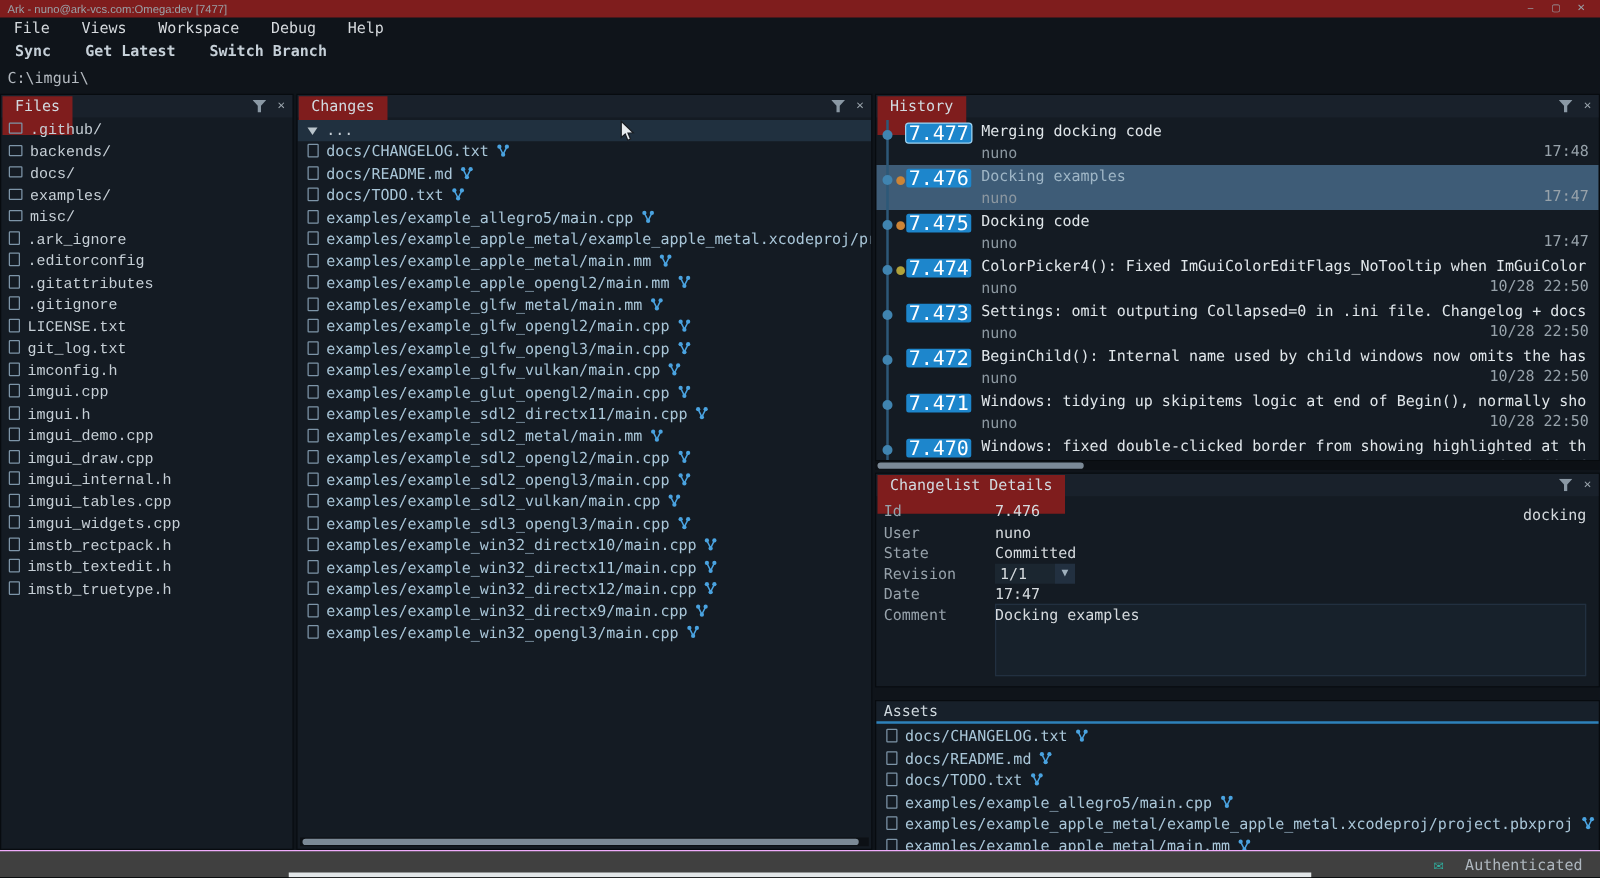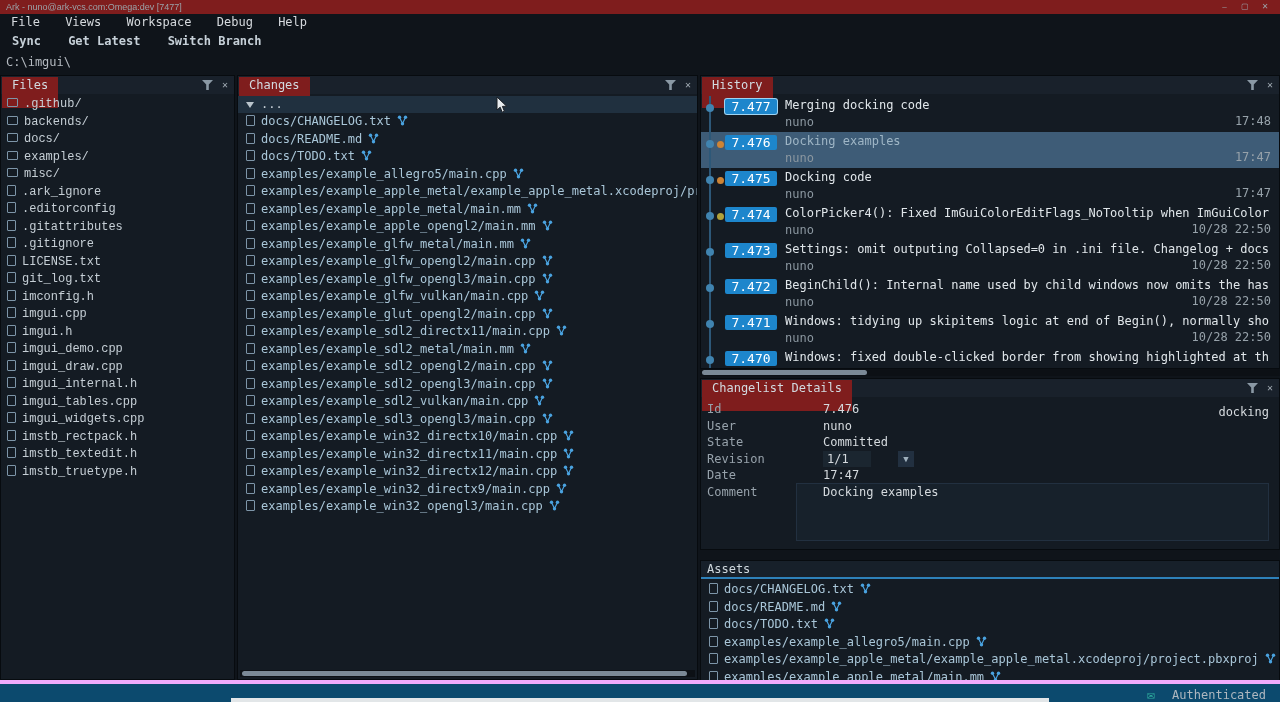--- a/index.html
+++ b/index.html
@@ -49,48 +49,48 @@
   .history-panel{left:700px;top:75px;width:580px;height:294px;}
   .h-list{position:absolute;left:0;top:18px;right:0;bottom:0;overflow:hidden;padding-top:2px;}
   .h-row{height:36px;position:relative;padding-left:84px;}
   .h-row .gline{position:absolute;left:8px;top:0;bottom:0;width:2px;background:#2d5878;}
   .h-row .node{position:absolute;left:5px;top:8px;width:8px;height:8px;border-radius:50%;background:#4084b0;}
   .h-row .node2{display:none;position:absolute;left:16px;top:9px;width:7px;height:7px;border-radius:50%;}
   .h-row.dot-orange .node2{display:block;background:#cc8436;}
   .h-row.dot-yellow .node2{display:block;background:#b0a23a;}
   .h-row.selected{background:#3e5c77;}
   .h-badge{position:absolute;left:24px;top:3px;width:52px;height:15px;background:#1d86cc;color:#fff;
-    font-size:13px;line-height:15px;text-align:center;border-radius:2px;}
+    font-size:16px;line-height:15px;text-align:center;border-radius:2px;}
   .h-row.current .h-badge{box-shadow:0 0 0 1px #9fd4f2;}
   .h-title{display:block;line-height:17px;padding-top:1px;white-space:nowrap;overflow:hidden;color:#e0e6ea;padding-right:4px;}
   .h-row.selected .h-title{color:#9fb6c6;}
   .h-user{display:block;line-height:16px;color:#8b97a0;}
   .h-time{position:absolute;right:8px;top:18px;color:#97a2aa;white-space:nowrap;}
   .hist-scroll{position:absolute;left:700px;top:369px;width:580px;height:7px;background:#0c1015;}
   .hist-scroll .thumb{position:absolute;left:2px;width:165px;top:1px;bottom:1px;background:#7b8996;border-radius:3px;}
   
   .details-panel{left:700px;top:378px;width:580px;height:172px;}
   .d-rows{position:absolute;left:0;top:22px;right:0;bottom:0;}
-  .d-row{display:flex;height:16.5px;line-height:16.5px;position:relative;z-index:1;gap:27px;}
+  .d-row{display:flex;height:16.5px;line-height:16.5px;position:relative;z-index:1;}
   .d-label{width:95px;padding-left:6px;color:#97a2ab;flex:none;}
   .d-value{color:#d5dade;white-space:nowrap;}
   .combo-arrow{display:none;}
   .d-row.combo .d-value{background:#1b2630;width:48px;padding-left:4px;}
   .d-row.combo .combo-arrow{display:inline-block;width:16px;background:#223040;color:#9fb0bd;
     text-align:center;font-size:9px;line-height:16.5px;}
   .branch-label{position:absolute;right:10px;top:26px;color:#d5dade;z-index:2;}
   .comment-box{position:absolute;left:95px;right:10px;top:104px;height:58px;background:#17212b;
     border:1px solid #223040;z-index:0;}
   
   .assets-panel{left:700px;top:560px;width:580px;height:128px;}
   .assets-header{position:absolute;left:0;top:0;right:0;height:18px;line-height:17px;background:#17202a;
     border-bottom:2px solid #2e81ba;color:#cfd8de;padding-left:6px;}
   .a-list{position:absolute;left:0;top:20px;right:0;bottom:0;overflow:hidden;}
   
-  .statusbar{position:absolute;left:0;top:680px;right:0;height:22px;background:#0c4a6e;border-top:4px solid #f0abfc;padding-left:24px;}
+  .statusbar{position:absolute;left:0;top:680px;right:0;height:22px;background:#404040;border-top:1px solid #f0abfc;padding-left:24px;}
   .status-right{position:absolute;right:14px;top:0;height:22px;line-height:22px;color:#aeb7bf;}
   .status-ico{color:#2fae9e;margin-right:10px;font-size:13px;}
   
   .video-strip{position:absolute;left:231px;bottom:0;width:818px;height:4px;background:#e2e6e8;}
   .cursor{position:absolute;left:496px;top:96px;z-index:10;}
 </style>
 </head>
 <body>
 
 <div class="app">

